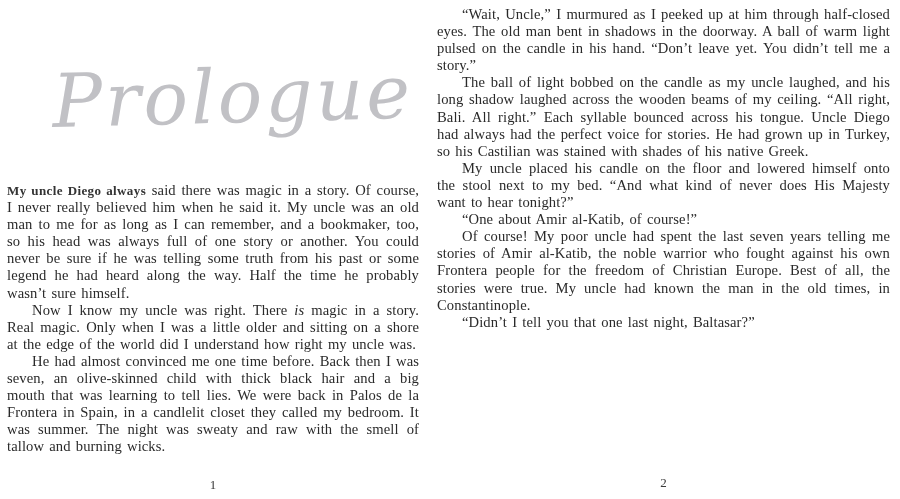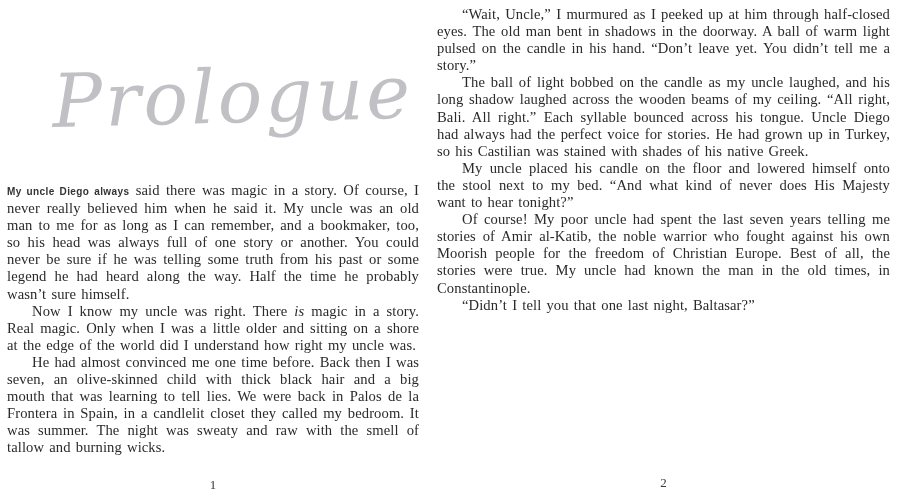--- a/index.html
+++ b/index.html
@@ -51,23 +51,23 @@
     word-spacing: 1.4px;
     letter-spacing: 0.1px;
   }
   .page-left  .body-text { top: 182px; }
   .page-right .body-text { top: 6px; }
 
   .body-text p { margin: 0; }
   .body-text p.indent { text-indent: 25px; }
 
   .lead {
-    font-family: Liberation Sans, sans-serif;
+    font-family: Liberation Serif, serif;
     font-weight: bold;
-    font-size: 10px;
+    font-size: 13px;
     letter-spacing: 0.4px;
     word-spacing: 0.5px;
     color: #333333;
   }
 
   .body-text em {
   }
 
   .page-number {
     position: absolute;
@@ -93,19 +93,20 @@
         <p class="indent">He had almost convinced me one time before. Back then I was seven, an olive-skinned child with thick black hair and a big mouth that was learning to tell lies. We were back in Palos de la Frontera in Spain, in a candlelit closet they called my bedroom. It was summer. The night was sweaty and raw with the smell of tallow and burning wicks.</p>
       </div>
     <div class="page-number">1</div>
   </div>
 
   <div class="page page-right">
     <div class="body-text">
         <p class="indent">“Wait, Uncle,” I murmured as I peeked up at him through half-closed eyes. The old man bent in shadows in the doorway. A ball of warm light pulsed on the candle in his hand. “Don’t leave yet. You didn’t tell me a story.”</p>
         <p class="indent">The ball of light bobbed on the candle as my uncle laughed, and his long shadow laughed across the wooden beams of my ceiling. “All right, Bali. All right.” Each syllable bounced across his tongue. Uncle Diego had always had the perfect voice for stories. He had grown up in Turkey, so his Castilian was stained with shades of his native Greek.</p>
         <p class="indent">My uncle placed his candle on the floor and lowered himself onto the stool next to my bed. “And what kind of never does His Majesty want to hear tonight?”</p>
-        <p class="indent">Of course! My poor uncle had spent the last seven years telling me stories of Amir al-Katib, the noble warrior who fought against his own Moorish people for the freedom of Christian Europe. Best of all, the stories were true. My uncle had known the man in the old times, in Constantinople.</p>
+        <p class="indent">“One about Amir al-Katib, of course!”</p>
+        <p class="indent">Of course! My poor uncle had spent the last seven years telling me stories of Amir al-Katib, the noble warrior who fought against his own Frontera people for the freedom of Christian Europe. Best of all, the stories were true. My uncle had known the man in the old times, in Constantinople.</p>
         <p class="indent">“Didn’t I tell you that one last night, Baltasar?”</p>
       </div>
     <div class="page-number">2</div>
   </div>
 
 </div>
 
 </body></html>

